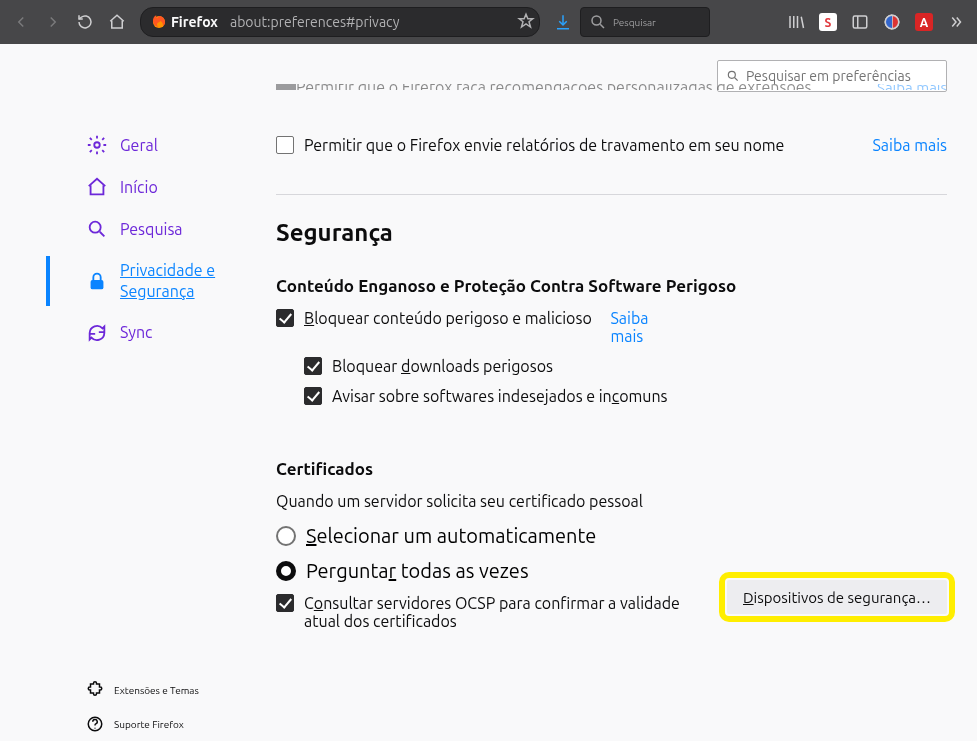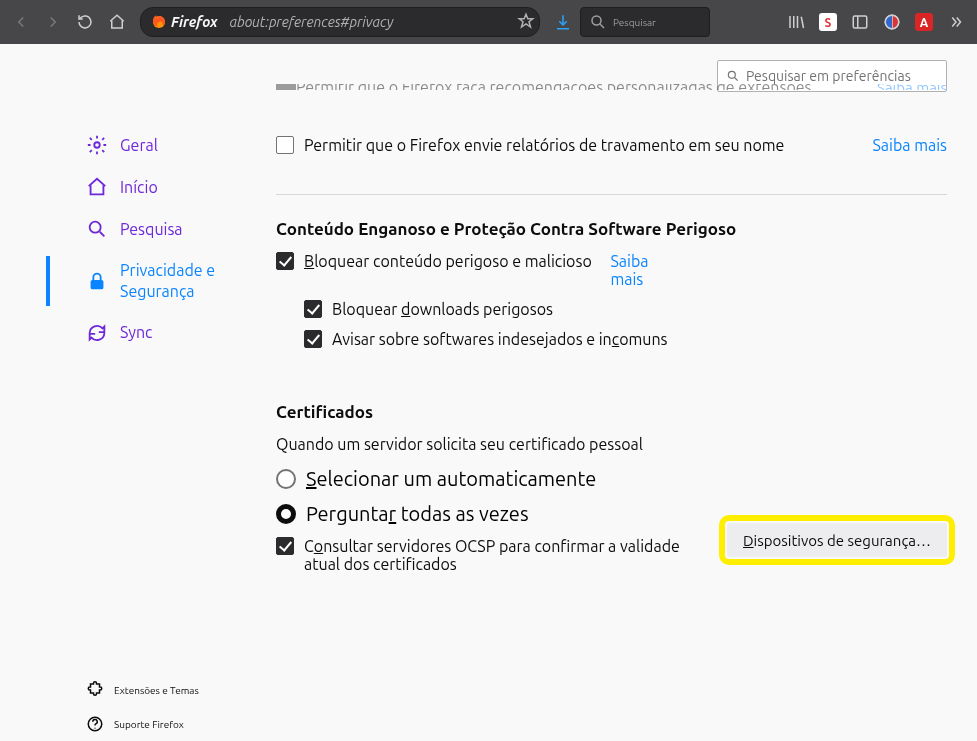--- a/index.html
+++ b/index.html
@@ -17,21 +17,20 @@
     display: flex; align-items: center; justify-content: center;
     border-radius: 4px; color: #cfcfd1;
   }
   .chrome .icon-btn.disabled { color: #7a7a7c; }
   .chrome .urlbar {
     display: flex; align-items: center;
     flex: 0 0 400px;
     height: 30px; margin: 0 6px; padding: 0 4px;
     background: #2b2b2d; border: 1px solid #1e1e20; border-radius: 13px;
     gap: 6px;
-    font-style: italic;
   }
   .chrome .urlbar .ff-badge {
     display: flex; align-items: center; gap: 4px;
     padding: 2px 6px; border-radius: 3px;
     color: #f9f9fa; font-size: 14px; font-weight: 600;
   }
   .chrome .urlbar .ff-badge svg { width: 16px; height: 16px; }
   .chrome .urlbar .url-text { color: #b1b1b3; font-size: 14px; flex: 1; }
   .chrome .urlbar .star { color: #b1b1b3; margin-left: auto; }
   .chrome .dl { color: #2aa3ff; }
@@ -62,21 +61,21 @@
 
   
   .sidebar { width: 230px; padding-top: 80px; display: flex; flex-direction: column; }
   .sidebar .grow { flex: 1; }
   .nav-item {
     display: flex; align-items: center; gap: 12px;
     padding: 10px 10px 10px 40px;
     font-size: 16px; color: #6d28d9; cursor: pointer;
     position: relative;
   }
-  .nav-item.active { color: #0a84ff; }
+  .nav-item.active { color: #0a84ff; text-decoration: underline; }
   .nav-item.active::before {
     content:""; position:absolute; left:0; top:6px; bottom:6px; width:4px; background:#0a84ff;
   }
   .nav-item svg { width: 22px; height: 22px; stroke: currentColor; fill: none; stroke-width: 2; flex-shrink:0; }
   .nav-item .label { line-height: 1.3; }
   .foot-item {
     display: flex; align-items: center; gap: 10px;
     padding: 8px 10px 8px 40px; font-size: 10px; color:#0c0c0d; cursor:pointer;
   }
   .foot-item svg { width:18px; height:18px; stroke:currentColor; fill:none; stroke-width:2; }
@@ -310,20 +309,21 @@
       </div>
 
       <div class="check-row" style="margin-top:46px;">
         <input type="checkbox" style="">
         <span class="lbl">Permitir que o Firefox envie relatórios de travamento em seu nome</span>
         <a class="link">Saiba mais</a>
       </div>
 
       <hr class="sep">
 
+      <h1 class="sec">Segurança</h1>
 
       <h2 class="sub">Conteúdo Enganoso e Proteção Contra Software Perigoso</h2>
 
       <div class="stack">
         <div class="check-row">
           <input type="checkbox" checked="" style="">
           <span class="lbl"><u class="key">B</u><span>loquear conteúdo perigoso e malicioso</span></span>
           <a class="link" style="margin-left:8px; flex:0;">Saiba mais</a>
           <span style="flex:1"></span>
         </div>

